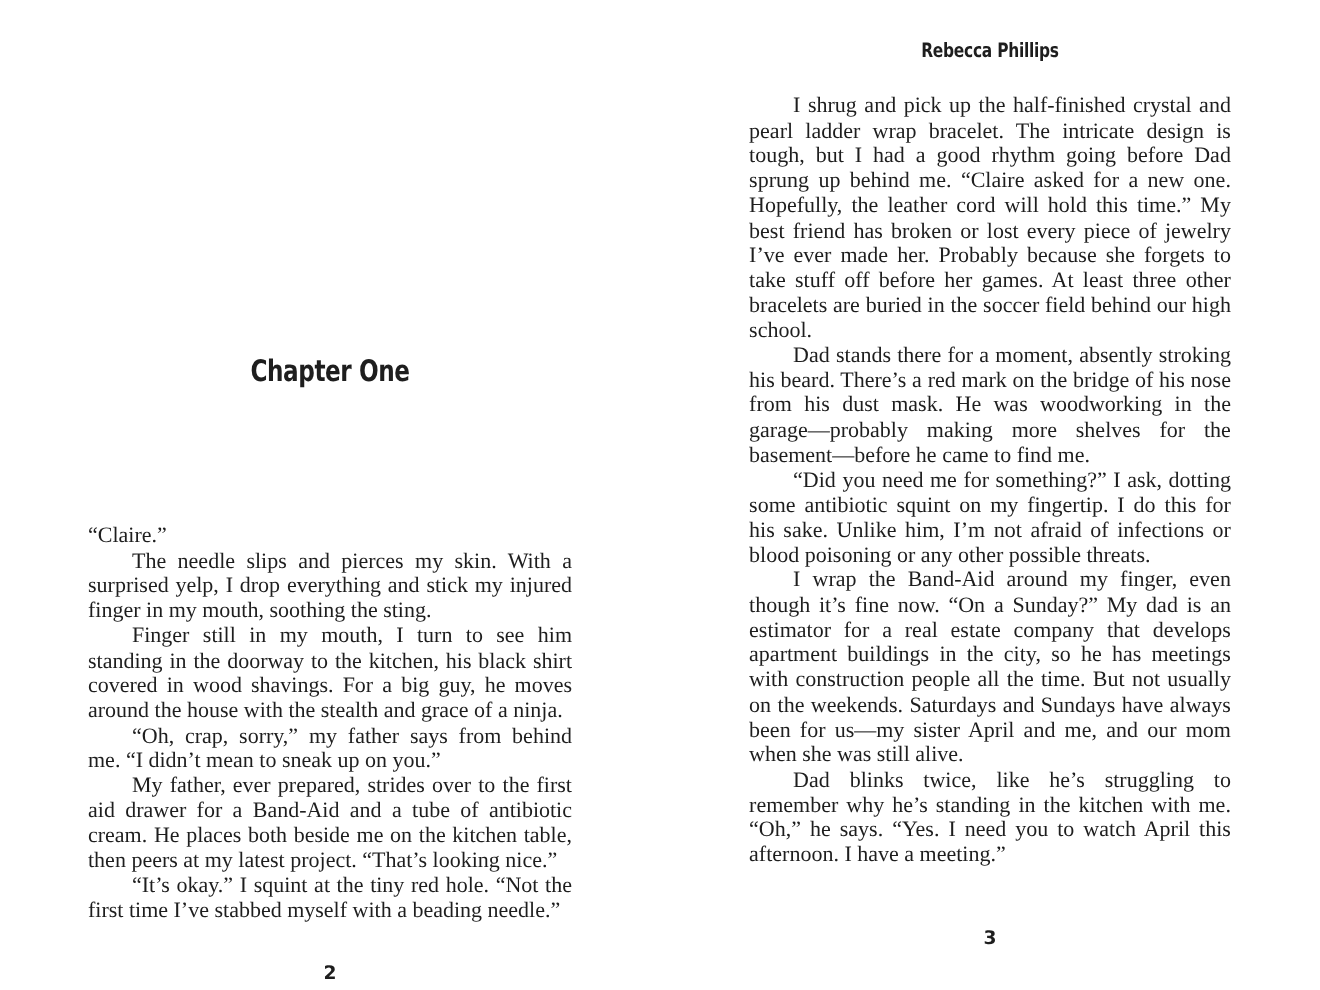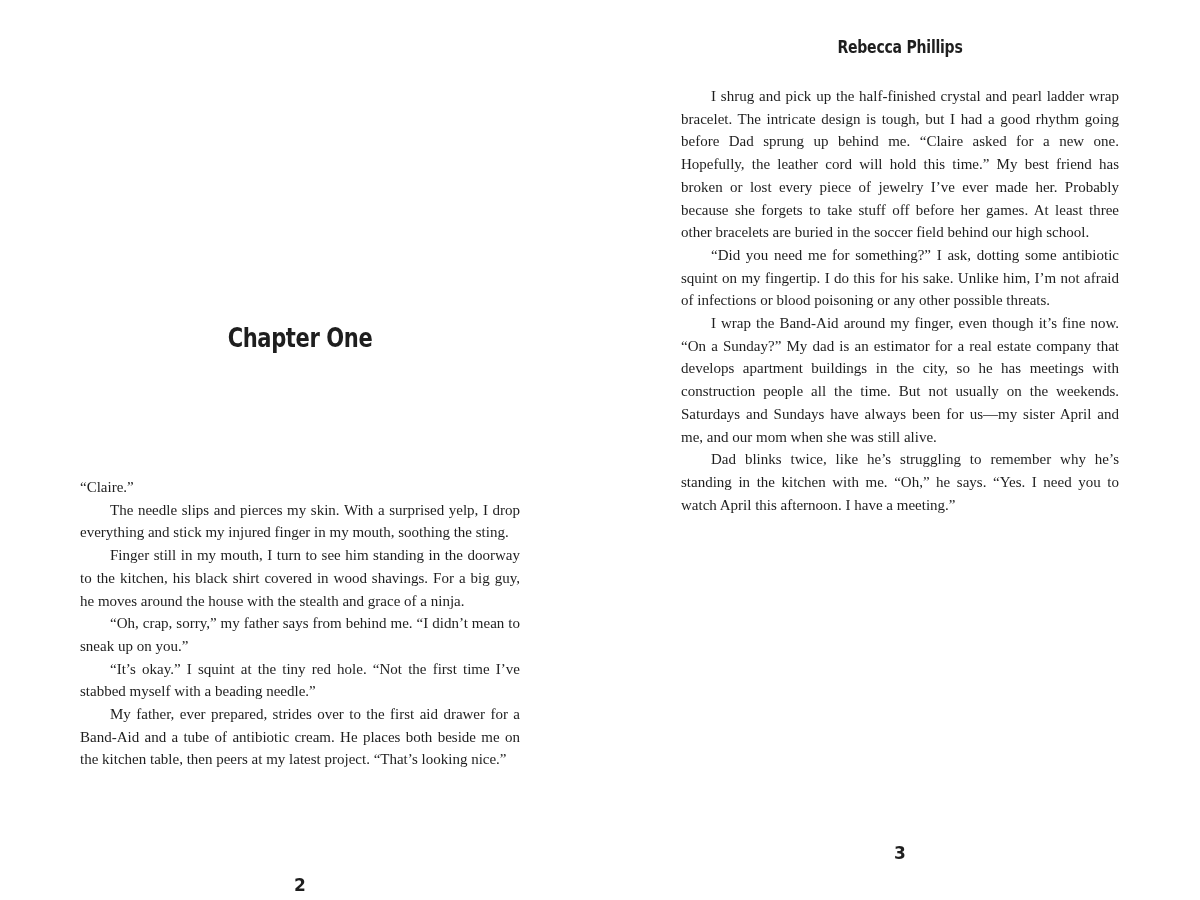--- a/index.html
+++ b/index.html
@@ -48,21 +48,21 @@
     font-size: 18px;
     letter-spacing: -0.3px;
     transform: scaleX(0.78);
     transform-origin: center;
     white-space: nowrap;
   }
   .page-body {
     position: absolute;
     left: 0;
     width: 100%;
-    font-size: 15px;
+    font-size: 20px;
     line-height: 22.7px;
     text-align: justify;
     hyphens: auto;
     -webkit-hyphens: auto;
   }
   .left-body  { top: 444px; }
   .right-body { top: 85px; }
   .page-body p { margin: 0; padding: 0; }
   .page-body p.indent { text-indent: 2em; }
   .page-body p.continues { text-align-last: justify; }
@@ -82,31 +82,32 @@
 <body>
 
 <section class="page page-left">
   <h1 class="chapter-title">Chapter One</h1>
 
   <div class="page-body left-body">
     <p>“Claire.”</p>
     <p class="indent">The needle slips and pierces my skin. With a surprised yelp, I drop everything and stick my injured finger in my mouth, soothing the sting.</p>
     <p class="indent">Finger still in my mouth, I turn to see him standing in the doorway to the kitchen, his black shirt covered in wood shavings. For a big guy, he moves around the house with the stealth and grace of a ninja.</p>
     <p class="indent">“Oh, crap, sorry,” my father says from behind me. “I didn’t mean to sneak up on you.”</p>
+    <p class="indent">My father, ever prepared, strides over to the first aid drawer for a Band-Aid and a tube of antibiotic cream. He places both beside me on the kitchen table, then peers at my latest project. “That’s looking nice.”</p>
     <p class="indent">“It’s okay.” I squint at the tiny red hole. “Not the first time I’ve stabbed myself with a beading needle.”</p>
-    <p class="indent">My father, ever prepared, strides over to the first aid drawer for a Band-Aid and a tube of antibiotic cream. He places both beside me on the kitchen table, then peers at my latest project. “That’s looking nice.”</p>
   </div>
 
   <div class="page-number">2</div>
 </section>
 
 <section class="page page-right">
   <div class="running-header">Rebecca Phillips</div>
 
   <div class="page-body right-body">
     <p class="indent">I shrug and pick up the half-finished crystal and pearl ladder wrap bracelet. The intricate design is tough, but I had a good rhythm going before Dad sprung up behind me. “Claire asked for a new one. Hopefully, the leather cord will hold this time.” My best friend has broken or lost every piece of jewelry I’ve ever made her. Probably because she forgets to take stuff off before her games. At least three other bracelets are buried in the soccer field behind our high school.</p>
+    <p class="indent">Dad stands there for a moment, absently stroking his beard. There’s a red mark on the bridge of his nose from his dust mask. He was woodworking in the garage—probably making more shelves for the basement—before he came to find me.</p>
     <p class="indent">“Did you need me for something?” I ask, dotting some antibiotic squint on my fingertip. I do this for his sake. Unlike him, I’m not afraid of infections or blood poisoning or any other possible threats.</p>
     <p class="indent">I wrap the Band-Aid around my finger, even though it’s fine now. “On a Sunday?” My dad is an estimator for a real estate company that develops apartment buildings in the city, so he has meetings with construction people all the time. But not usually on the weekends. Saturdays and Sundays have always been for us—my sister April and me, and our mom when she was still alive.</p>
     <p class="indent">Dad blinks twice, like he’s struggling to remember why he’s standing in the kitchen with me. “Oh,” he says. “Yes. I need you to watch April this afternoon. I have a meeting.”</p>
   </div>
 
   <div class="page-number">3</div>
 </section>
 
 </body></html>

